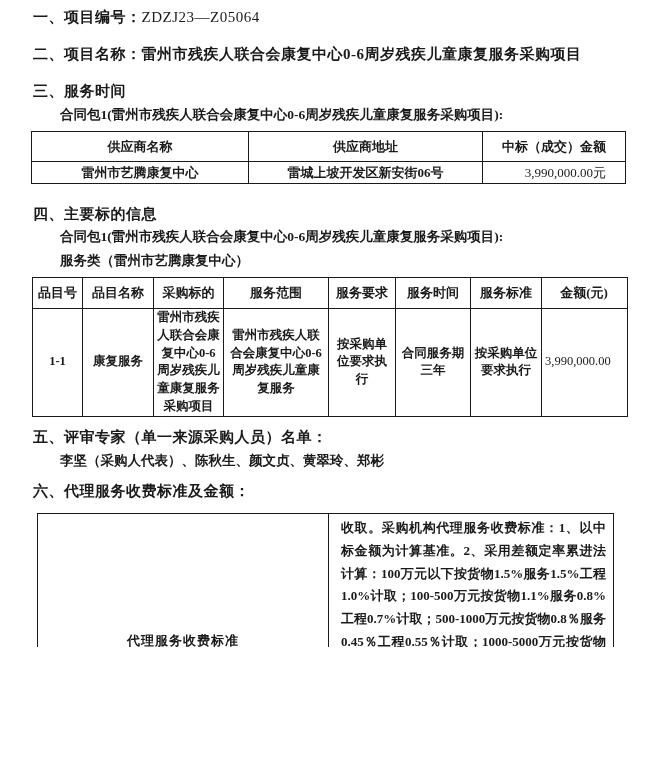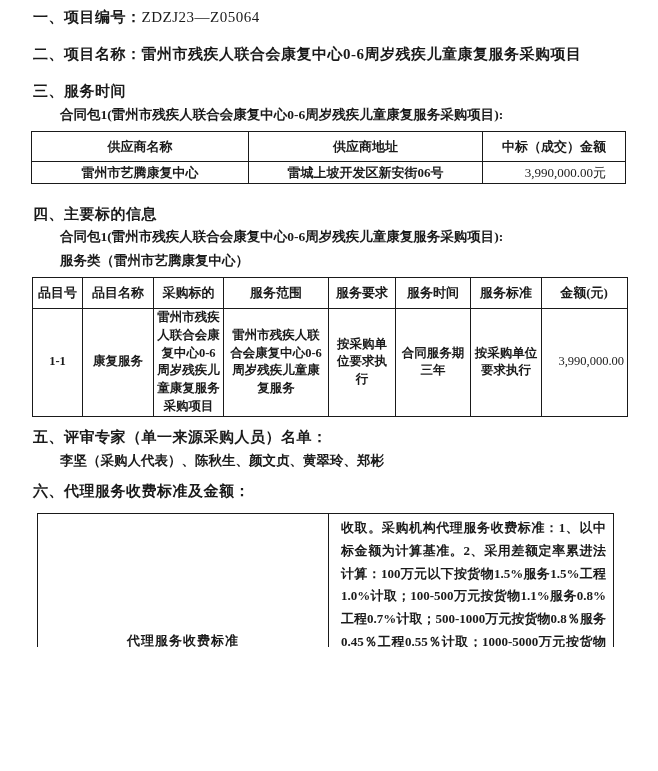--- a/index.html
+++ b/index.html
@@ -30,21 +30,21 @@
   .t1 thead tr { height: 30px; }
   .t1 tbody tr { height: 22px; }
   .t1 .amt { text-align: right; padding-right: 19px; font-weight: 400; padding-left: 32px; }
 
   
   .t2 { top: 277px; left: 32px; width: 595px; }
   .t2 thead tr { height: 31px; }
   .t2 tbody tr { height: 105px; }
   .t2 td { font-size: 12.5px; line-height: 1.42; }
   .t2 .amt-h { padding-right: 4px; }
-  .t2 .amt { text-align: right; padding-right: 3px; font-weight: 400; font-size: 12.5px; }
+  .t2 .amt { text-align: left; padding-right: 3px; font-weight: 400; font-size: 12.5px; }
 
   
   .t3 { top: 513px; left: 37px; width: 576px; }
   .t3 .fee-row { height: 228px; }
   .t3 .foot-row { height: 42px; }
   .t3 .fee-text {
     text-align: justify; vertical-align: top;
     padding: 3px 7px 0 12px;
     font-size: 13px; line-height: 22.8px; font-weight: 700;
   }

